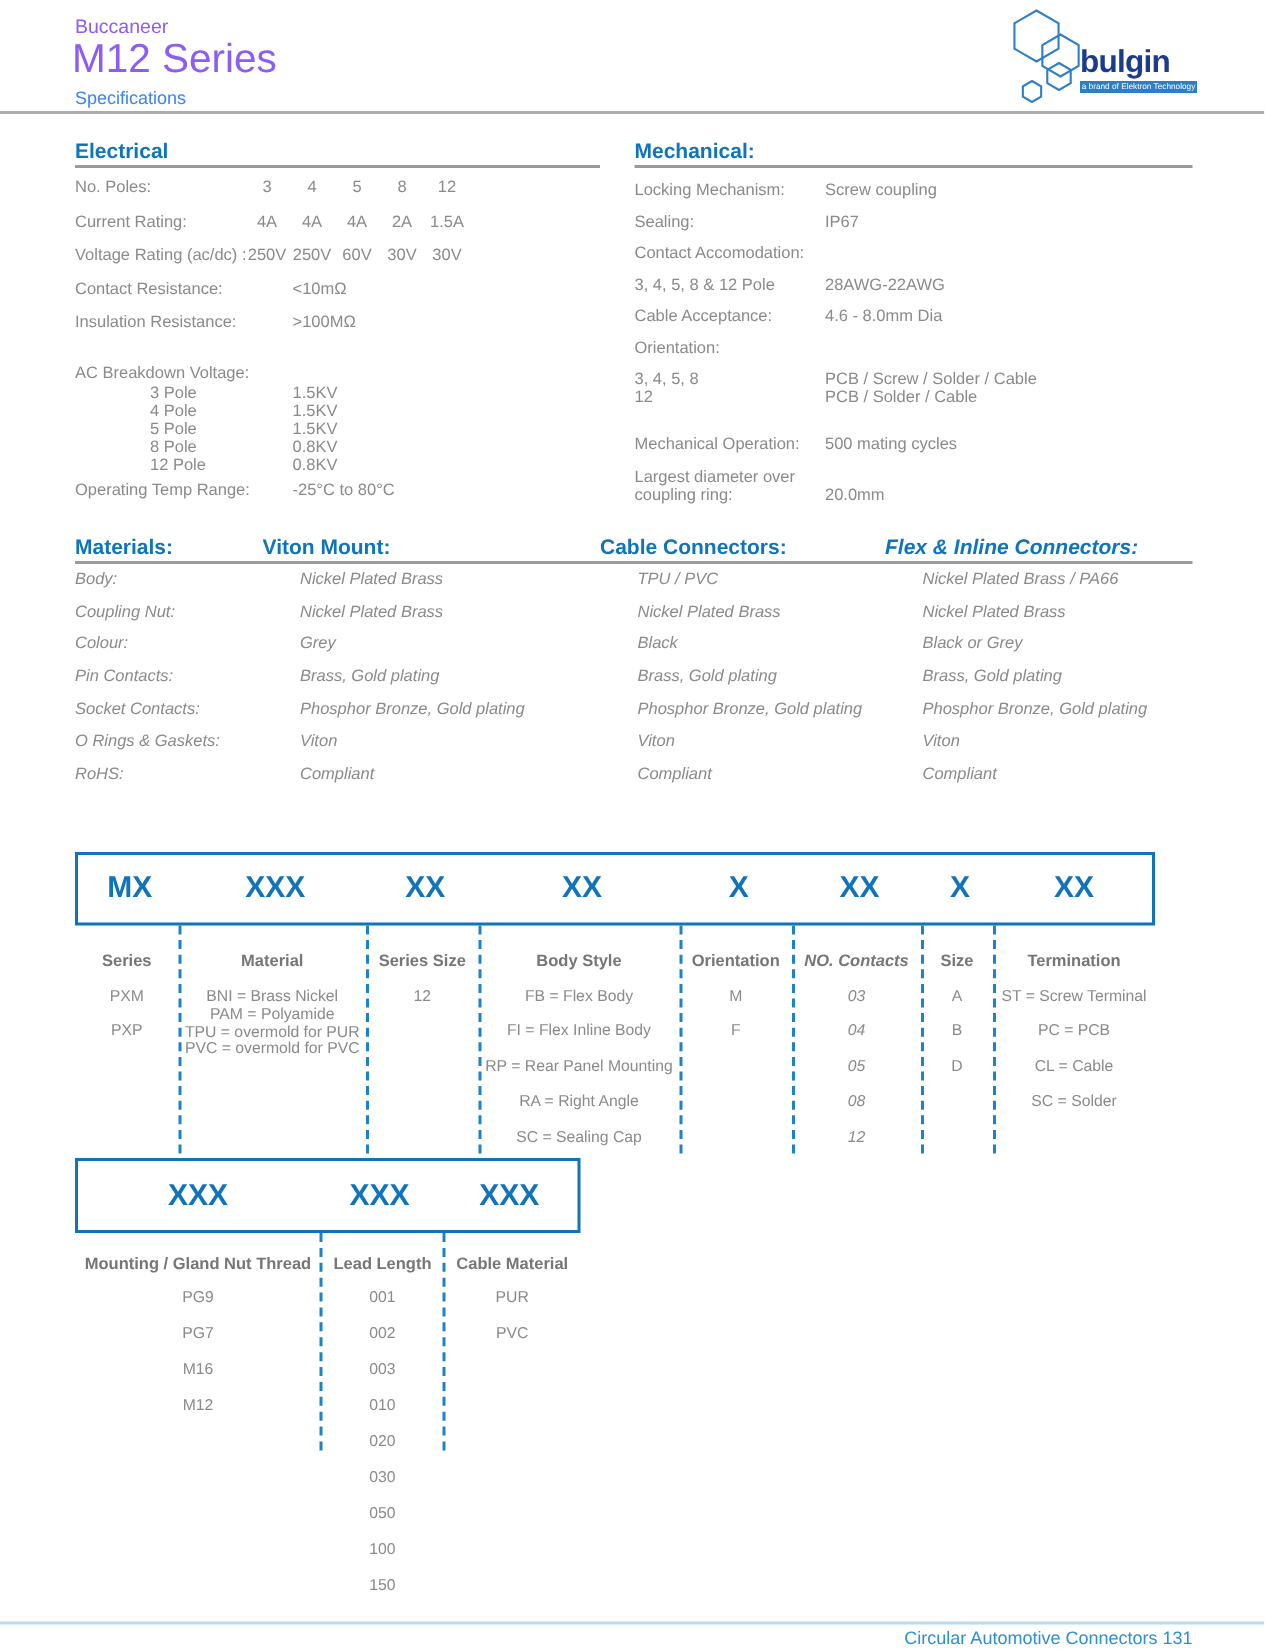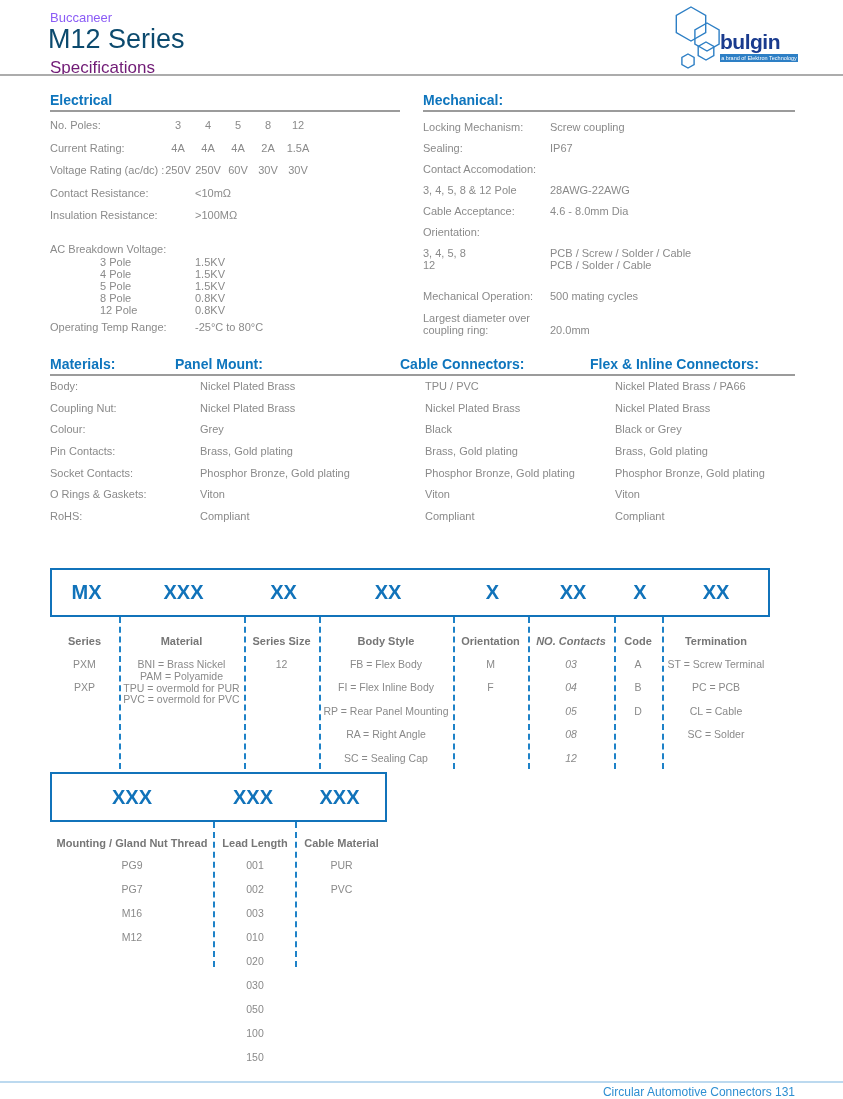--- a/index.html
+++ b/index.html
@@ -2,22 +2,22 @@
 <html><head>
 <meta charset="utf-8">
 <style>
   * { margin:0; padding:0; box-sizing:border-box; }
   html,body { background:#ffffff; }
   body { font-family:"Liberation Sans","DejaVu Sans",sans-serif; }
   .page { position:relative; width:843px; height:1099px; background:#fff; overflow:hidden; color:#8a8a8a; }
 
   
   .brand   { position:absolute; left:50px; top:10px;  font-size:13px; color:#8b5cf6; }
-  .title   { position:absolute; left:48px; top:24px;  font-size:27px; color:#0c4a6e; }
-  .subtitle{ position:absolute; left:50px; top:58px;  font-size:17px; color:#701a75;text-align:right; }
+  .title   { position:absolute; left:48px; top:24px;  font-size:27px; color:#8b5cf6; }
+  .subtitle{ position:absolute; left:50px; top:58px;  font-size:12px; color:#3b82f6;text-align:right; }
   .header-rule { position:absolute; left:0; top:74px; width:843px; height:2px; background:#acacac; }
   .logo { position:absolute; left:670px; top:4px; width:150px; height:68px; }
   .logo svg { position:absolute; left:0; top:0; }
   .logo-text { position:absolute; left:50px; top:26px; font-size:21px; font-weight:bold; color:#1a3b8e; letter-spacing:-0.5px; }
   .logo-tagline { position:absolute; left:50px; top:50px; width:78px; background:#2d7fc5; color:#fff; font-size:5.5px; line-height:8px; text-align:center; white-space:nowrap; overflow:hidden; }
 
   
   .sec-head { font-size:14px; font-weight:bold; color:#0e75bd; height:16px; line-height:16px; }
   .sec-rule { height:2px; background:#9b9b9b; margin-top:2px; }
   .small { font-size:11px; line-height:11px; }
@@ -41,22 +41,22 @@
   .mlabel { display:inline-block; width:127px; }
   .mrow.pair2 { margin-top:0.5px; }
   .mrow.op { margin-top:20px; }
   .mrow.diam { margin-top:10px; height:auto; display:flex; align-items:flex-end; }
   .mlabel2 { width:127px; line-height:12px; }
 
   
   .materials { position:absolute; left:50px; top:356px; width:745px; font-size:11px; }
   .mat-heads { height:16px; line-height:16px; white-space:nowrap; }
   .mat-h { display:inline-block; font-size:14px; font-weight:bold; color:#0e75bd; vertical-align:top; }
-  .mh1 { width:125px; } .mh2 { width:225px; } .mh3 { width:190px; } .mh4 { width:180px; }
-  .mat-row { margin-top:10.7px; height:11px; line-height:11px; white-space:nowrap; }
+  .mh1 { width:125px; } .mh2 { width:225px; } .mh3 { width:190px; } .mh4 { width:180px;font-style:italic; }
+  .mat-row { margin-top:10.7px; height:11px; line-height:11px; white-space:nowrap;font-style:italic; }
   .mat-row.first { margin-top:5px; }
   .mc { display:inline-block; vertical-align:top; }
   .mc1 { width:150px; } .mc2 { width:225px; } .mc3 { width:190px; } .mc4 { width:180px; }
 
   
   .pn-box { position:absolute; border:2px solid #1173ba; display:flex; }
   .pn-box1 { left:50px; top:568px; width:720px; height:49px; }
   .pn-box2 { left:50px; top:772px; width:337px; height:50px; }
   .pn-seg { color:#1173ba; font-weight:bold; font-size:20px; text-align:center; line-height:45px; }
   .pn-box2 .pn-seg { line-height:46px; }
@@ -184,21 +184,21 @@
       <div class="mlabel2">
         <div>Largest diameter over</div>
         <div>coupling ring:</div>
       </div>
       <span class="small">20.0mm</span>
     </div>
   </div>
 
   <div class="materials">
     <div class="mat-heads">
-      <span class="mat-h mh1">Materials:</span><span class="mat-h mh2">Panel Mount:</span><span class="mat-h mh3">Cable Connectors:</span><span class="mat-h mh4">Flex &amp; Inline Connectors:</span>
+      <span class="mat-h mh1">Materials:</span><span class="mat-h mh2">Viton Mount:</span><span class="mat-h mh3">Cable Connectors:</span><span class="mat-h mh4">Flex &amp; Inline Connectors:</span>
     </div>
     <div class="sec-rule"></div>
 
     <div class="mat-row first">
       <span class="mc mc1">Body:</span><span class="mc mc2">Nickel Plated Brass</span><span class="mc mc3">TPU / PVC</span><span class="mc mc4">Nickel Plated Brass / PA66</span>
     </div>
     <div class="mat-row">
       <span class="mc mc1">Coupling Nut:</span><span class="mc mc2">Nickel Plated Brass</span><span class="mc mc3">Nickel Plated Brass</span><span class="mc mc4">Nickel Plated Brass</span>
     </div>
     <div class="mat-row">
@@ -261,21 +261,21 @@
     </div>
     <div class="pn-col c6">
       <div class="pn-head">NO. Contacts</div>
       <div class="pn-item pi-first">03</div>
       <div class="pn-item pi-sp">04</div>
       <div class="pn-item pi-sp">05</div>
       <div class="pn-item pi-sp">08</div>
       <div class="pn-item pi-sp">12</div>
     </div>
     <div class="pn-col c7">
-      <div class="pn-head">Code</div>
+      <div class="pn-head">Size</div>
       <div class="pn-item pi-first">A</div>
       <div class="pn-item pi-sp">B</div>
       <div class="pn-item pi-sp">D</div>
     </div>
     <div class="pn-col c8">
       <div class="pn-head">Termination</div>
       <div class="pn-item pi-first">ST = Screw Terminal</div>
       <div class="pn-item pi-sp">PC = PCB</div>
       <div class="pn-item pi-sp">CL = Cable</div>
       <div class="pn-item pi-sp">SC = Solder</div>

